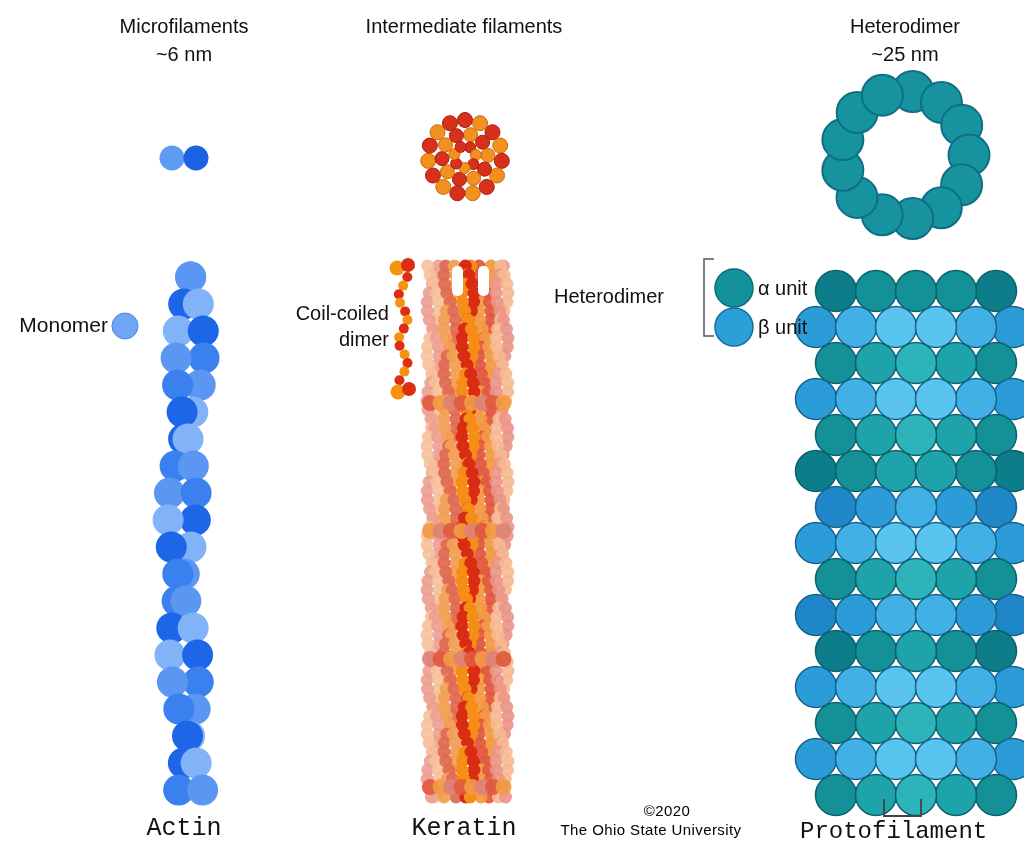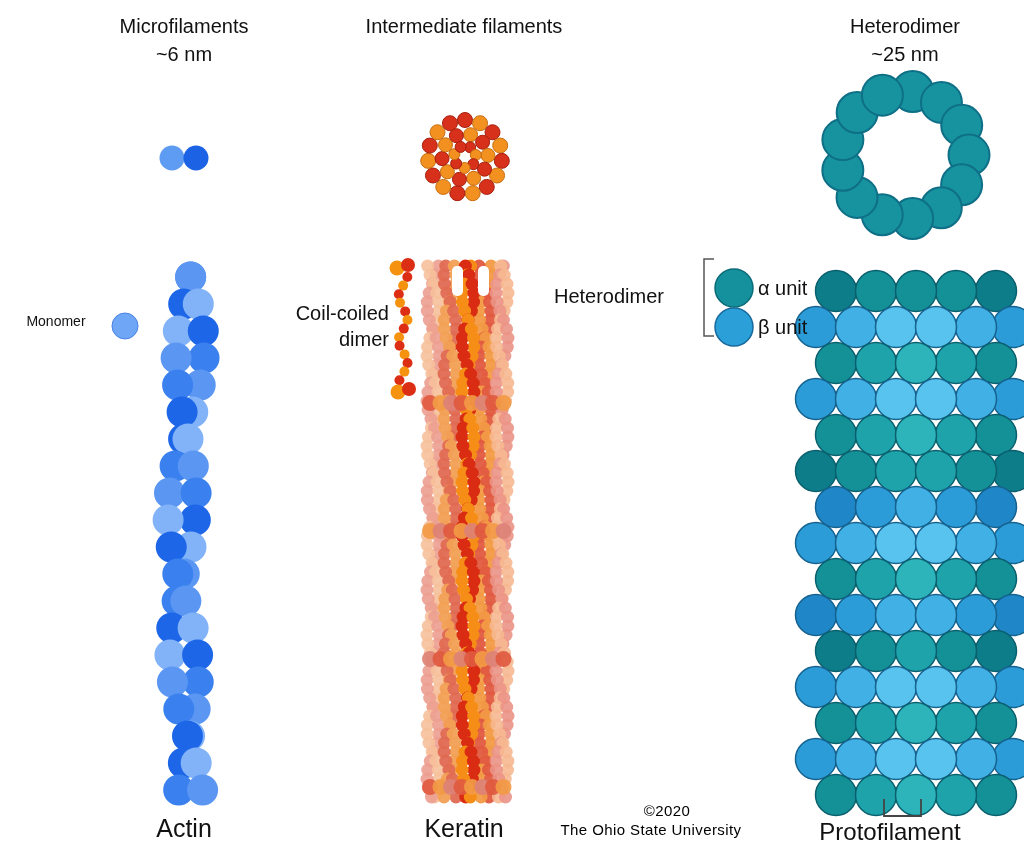--- a/index.html
+++ b/index.html
@@ -3,21 +3,21 @@
 <meta charset="utf-8">
 <style>
   html,body{margin:0;padding:0;background:#ffffff;}
   .canvas{position:relative;width:1024px;height:864px;background:#ffffff;overflow:hidden;
           font-family:"Liberation Sans", sans-serif;color:#111;}
   .art{position:absolute;left:0;top:0;}
   .t{position:absolute;}
   .title-block{text-align:center;font-size:20px;line-height:28px;}
   .side-label{font-size:20px;}
   .right-align{text-align:right;}
-  .bottom-label{text-align:center;font-size:25px;}
+  .bottom-label{text-align:center;font-size:25px;font-family:Liberation Mono, monospace;}
   .unit-label{font-size:20px;}
   .copyright{color:#000000;text-align:center;font-size:15px;letter-spacing:0.4px;}
 </style>
 </head>
 <body>
 
 <div class="canvas">
 
   <svg class="art" width="1024" height="864" viewBox="0 0 1024 864" xmlns="http://www.w3.org/2000/svg">
     <g id="g-actin-dimer">
@@ -872,21 +872,21 @@
     <div>~6 nm</div>
   </div>
   <div class="t title-block" style="left:334px;top:12px;width:260px;">
     <div>Intermediate filaments</div>
   </div>
   <div class="t title-block" style="left:785px;top:12px;width:240px;">
     <div>Heterodimer</div>
     <div>~25 nm</div>
   </div>
 
-  <div class="t side-label right-align" style="left:4px;top:313px;width:104px;font-size:14px;text-align:center;">Monomer</div>
+  <div class="t side-label right-align" style="left:4px;top:313px;width:104px;font-size:21px;">Monomer</div>
 
   <div class="t side-label right-align" style="left:281px;top:300px;width:108px;line-height:26px;">
     <div>Coil-coiled</div>
     <div>dimer</div>
   </div>
 
   <div class="t side-label right-align" style="left:532px;top:285px;width:132px;">Heterodimer</div>
 
   <div class="t unit-label" style="left:758px;top:277px;">α unit</div>
   <div class="t unit-label" style="left:758px;top:316px;">β unit</div>

